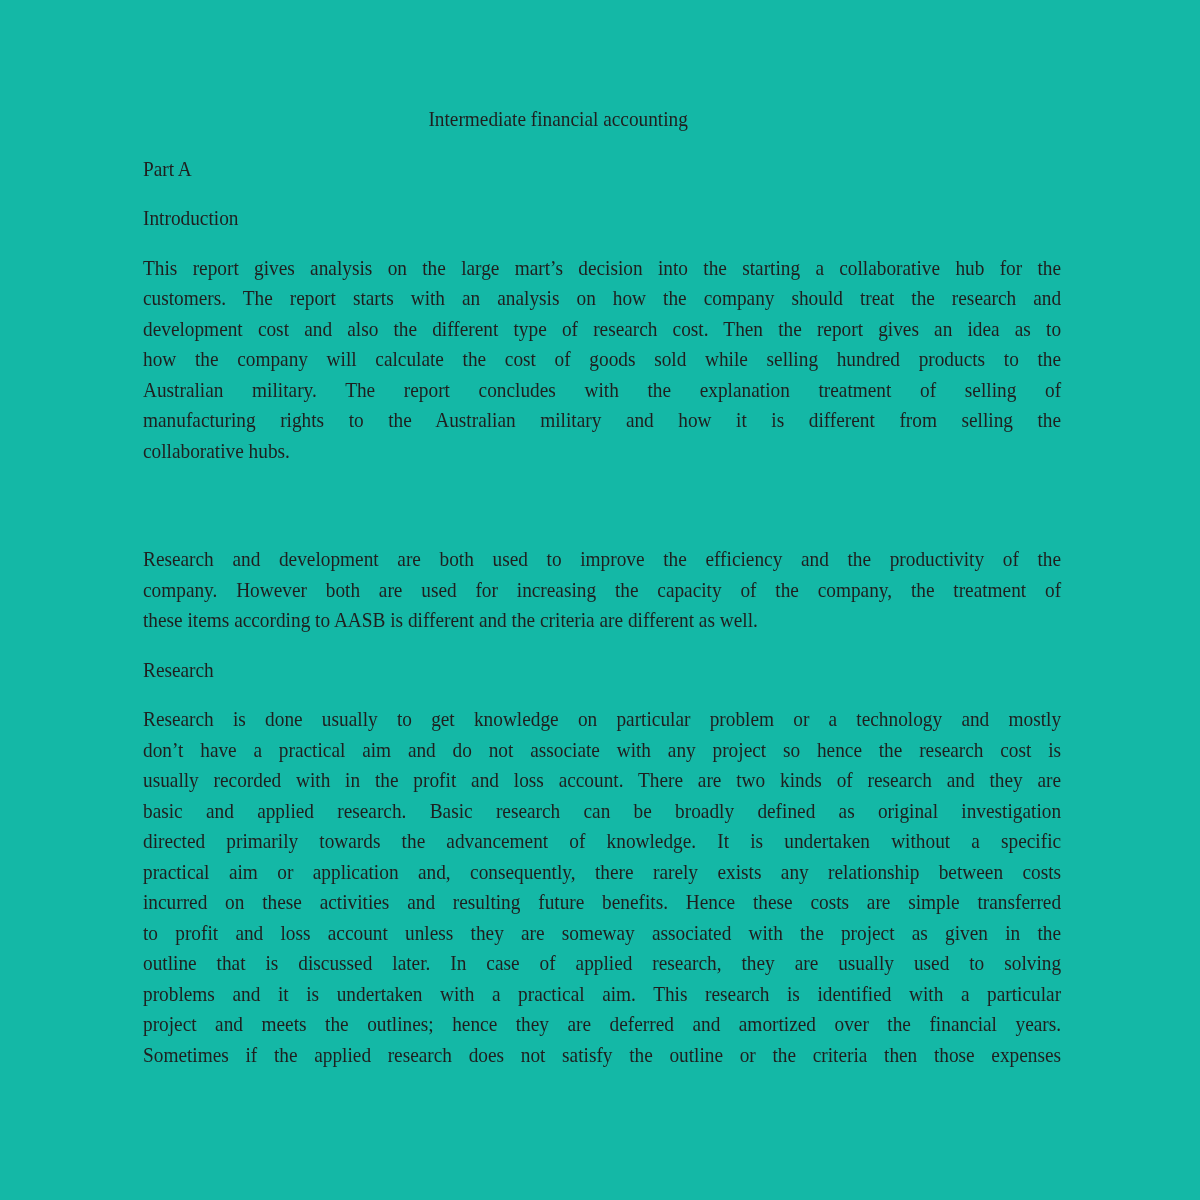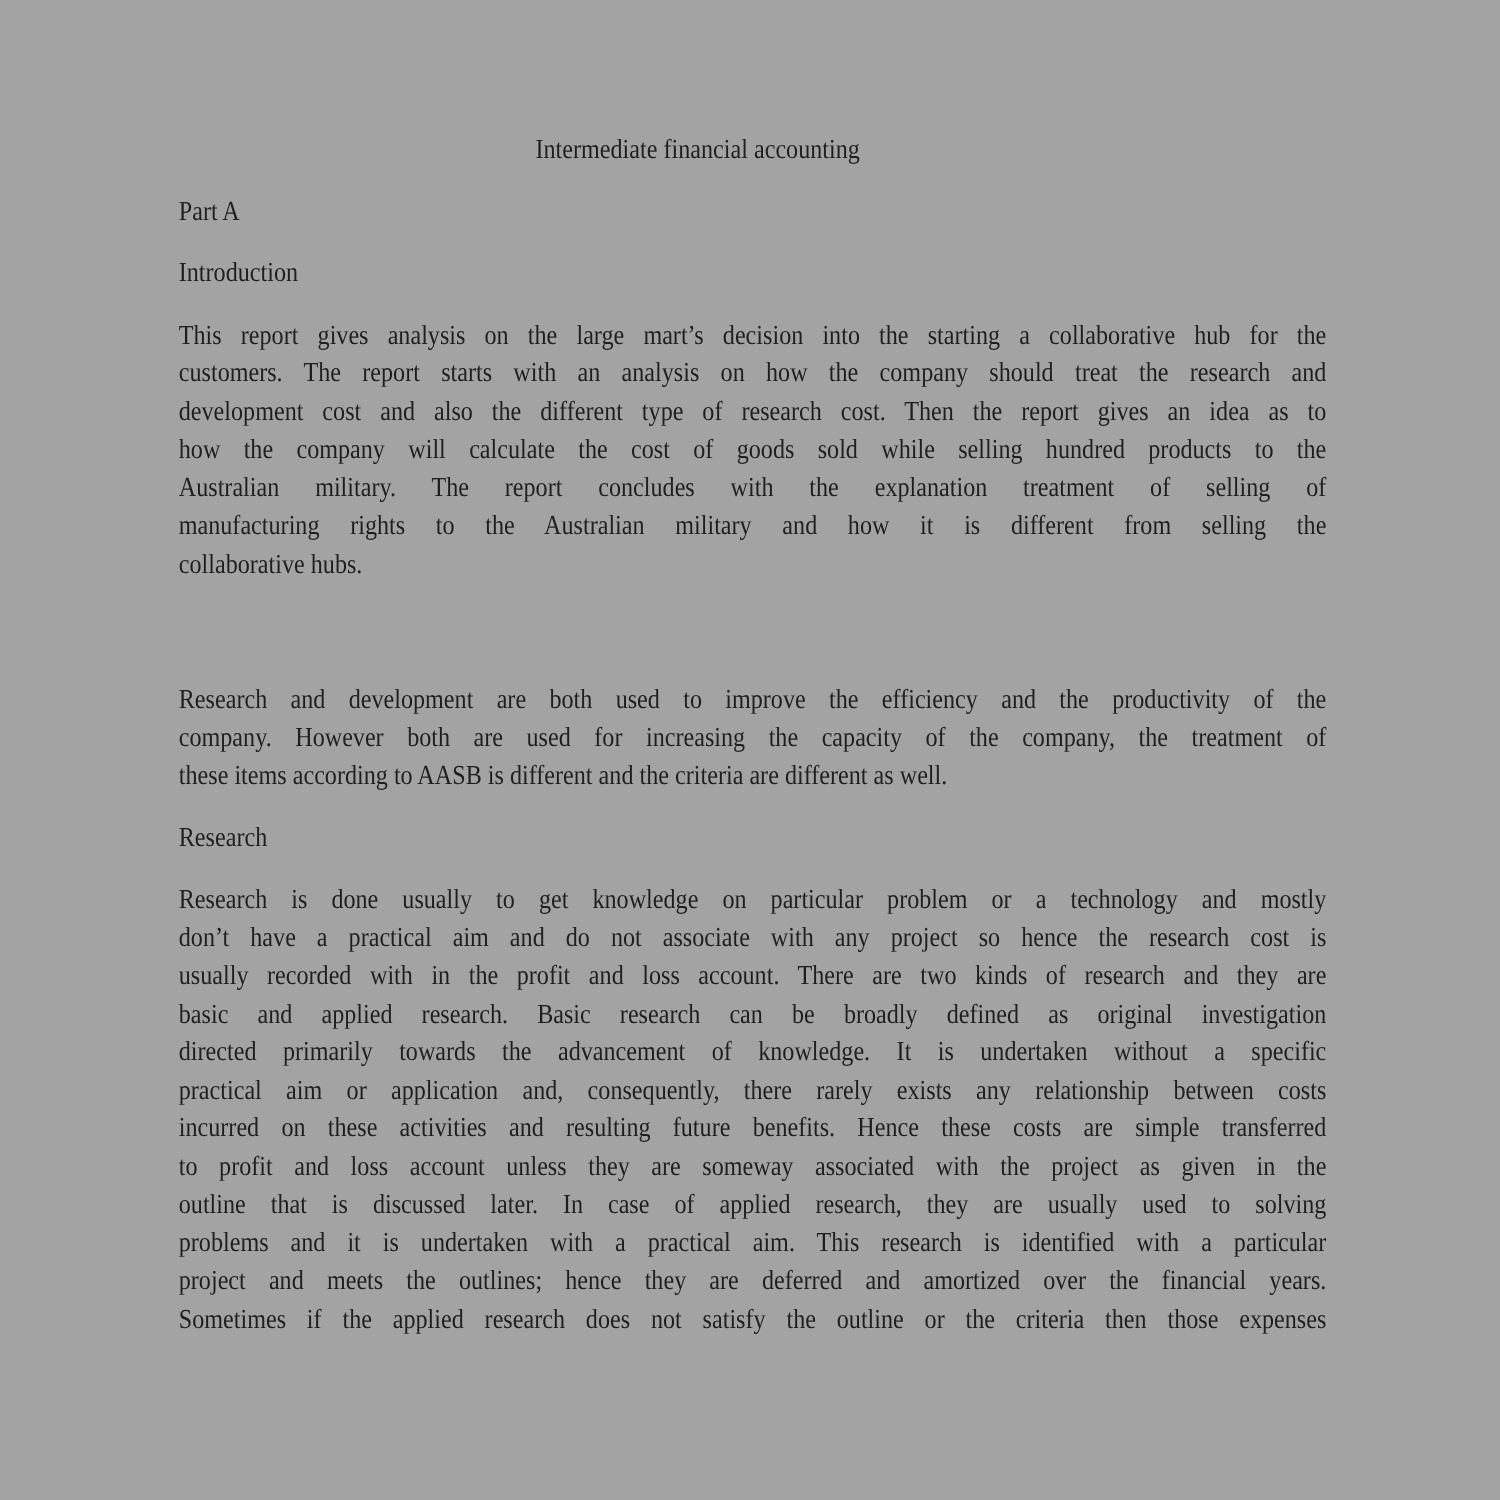--- a/index.html
+++ b/index.html
@@ -4,21 +4,21 @@
 <style>
   html, body {
     margin: 0;
     padding: 0;
     background: #ffffff;
   }
   .page {
     position: relative;
     width: 1200px;
     height: 1200px;
-    background: #a3a3a3;
+    background: #14b8a6;
     overflow: hidden;
   }
   
   .doc {
     position: absolute;
     left: 143px;
     top: 104px;
     width: 1046px;
     transform: scaleX(0.8777);
     transform-origin: 0 0;

